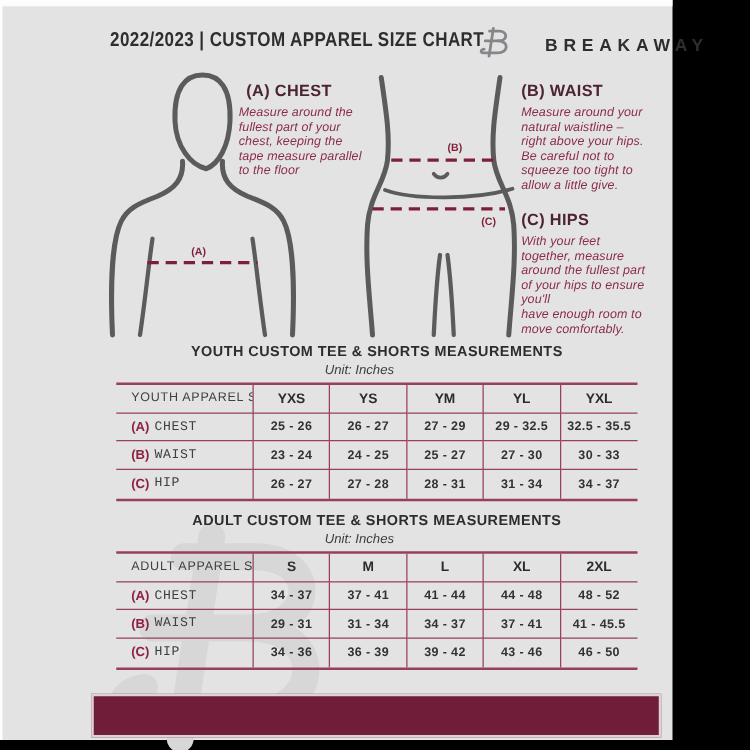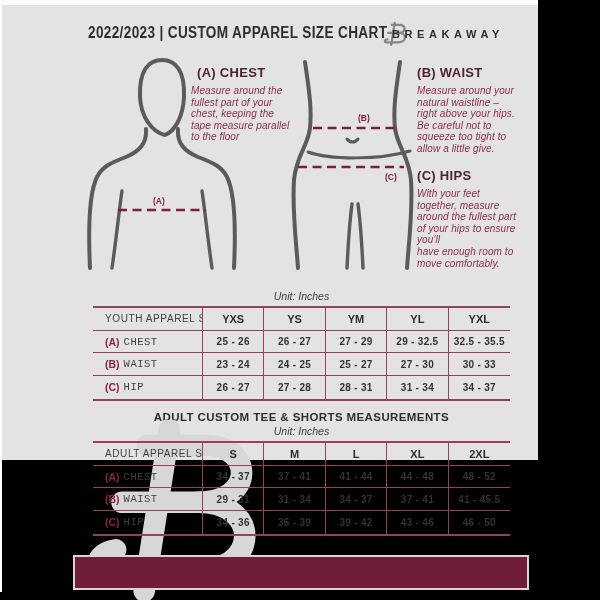--- a/index.html
+++ b/index.html
@@ -1,45 +1,45 @@
 <!DOCTYPE html>
 <html><head>
 <meta charset="utf-8">
 <style>
   html,body{margin:0;padding:0;}
   body{
     width:600px;height:600px;position:relative;background:#000;
     font-family:"Liberation Sans",sans-serif;overflow:hidden;
   }
-  .page{position:absolute;left:0;top:0;width:538px;height:460px;background:#e4e3e3;}
+  .page{position:absolute;left:0;top:0;width:538px;height:592px;background:#e4e3e3;}
   .edge-top{position:absolute;left:0;top:0;width:538px;height:5px;background:#fdfdfd;}
   .edge-left{position:absolute;left:0;top:0;width:2px;height:592px;background:#fdfdfd;}
   .abs{position:absolute;}
 
   
   .hdr-title{
     left:88px;top:24px;font-size:16px;font-weight:bold;color:#2e2e30;
     letter-spacing:.4px;transform:scaleX(.85);transform-origin:left top;white-space:nowrap;
   }
   .brand{
-    left:392px;top:28px;font-size:11px;font-weight:bold;color:#2e2e30;
+    left:436px;top:28px;font-size:14px;font-weight:bold;color:#2e2e30;
     letter-spacing:4.6px;white-space:nowrap;
   }
 
   
   .m-head{font-size:13px;font-weight:bold;color:#4b2430;letter-spacing:.3px;white-space:nowrap;}
   .m-body{
     font-size:10px;line-height:11.6px;font-style:italic;color:#8a2d49;
     white-space:pre-line;letter-spacing:.1px;
   }
 
   
   .sec-title{left:93px;width:417px;text-align:center;font-size:11.5px;font-weight:bold;
     color:#2f2c2e;letter-spacing:.4px;}
-  .sec-unit{left:93px;width:417px;text-align:center;font-size:10.5px;font-style:italic;color:#3c3c3e;}
+  .sec-unit{left:79px;width:417px;text-align:center;font-size:10.5px;font-style:italic;color:#3c3c3e;}
 
   
   .size-table{
     position:absolute;left:93px;width:417px;display:grid;z-index:2;
     grid-template-columns:110px repeat(5,1fr);grid-auto-rows:22.7px;
     border-top:2px solid #96405a;border-bottom:2px solid #96405a;
   }
   .cell{
     border-bottom:1.5px solid #96405a;border-right:1.5px solid #96405a;
     display:flex;align-items:center;justify-content:center;overflow:hidden;
@@ -132,20 +132,21 @@
 
   <div class="abs m-head" style="left:417px;top:168px;">(C) HIPS</div>
   <div class="abs m-body" style="left:417px;top:188px;width:120px;">With your feet
 together, measure
 around the fullest part
 of your hips to ensure
 you'll
 have enough room to
 move comfortably.</div>
 
+  <div class="abs sec-title" style="top:276px;">YOUTH CUSTOM TEE &amp; SHORTS MEASUREMENTS</div>
   <div class="abs sec-unit" style="top:290px;">Unit: Inches</div>
 
   <div class="size-table" style="top:306px;">
     <div class="cell lft label-head">YOUTH APPAREL SIZE</div>
     <div class="cell size-head">YXS</div>
     <div class="cell size-head">YS</div>
     <div class="cell size-head">YM</div>
     <div class="cell size-head">YL</div>
     <div class="cell size-head">YXL</div>
 

